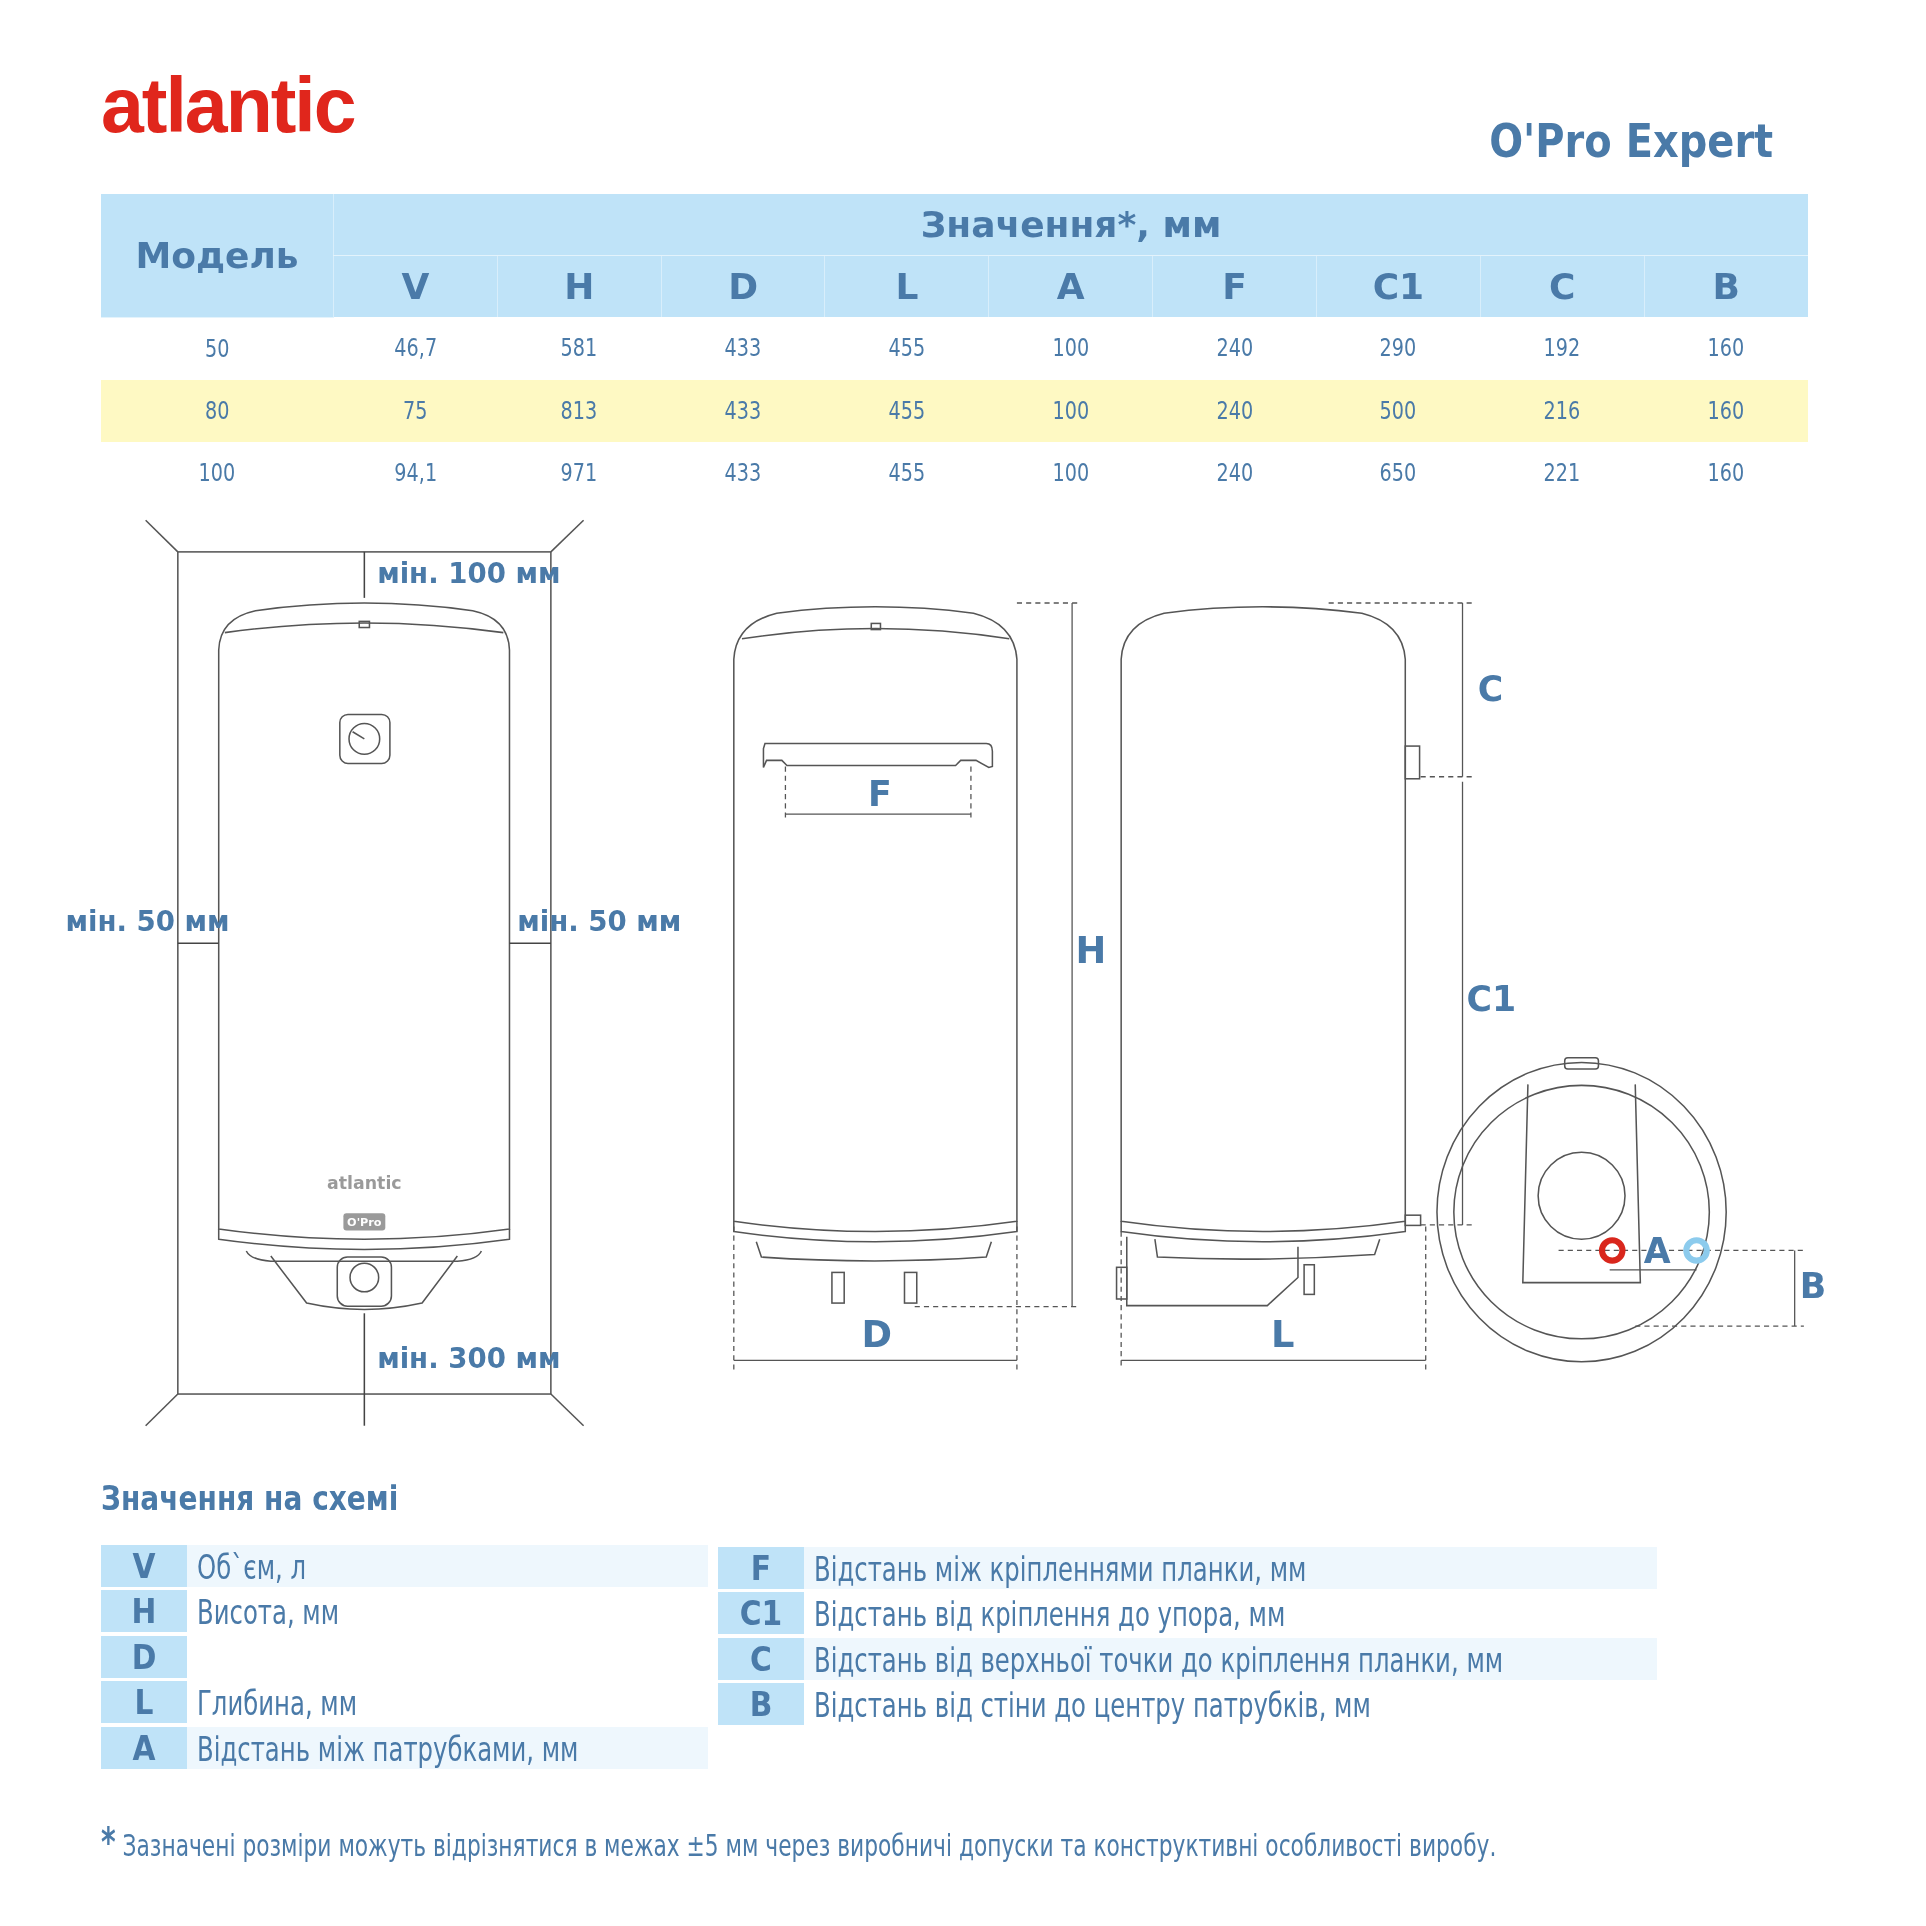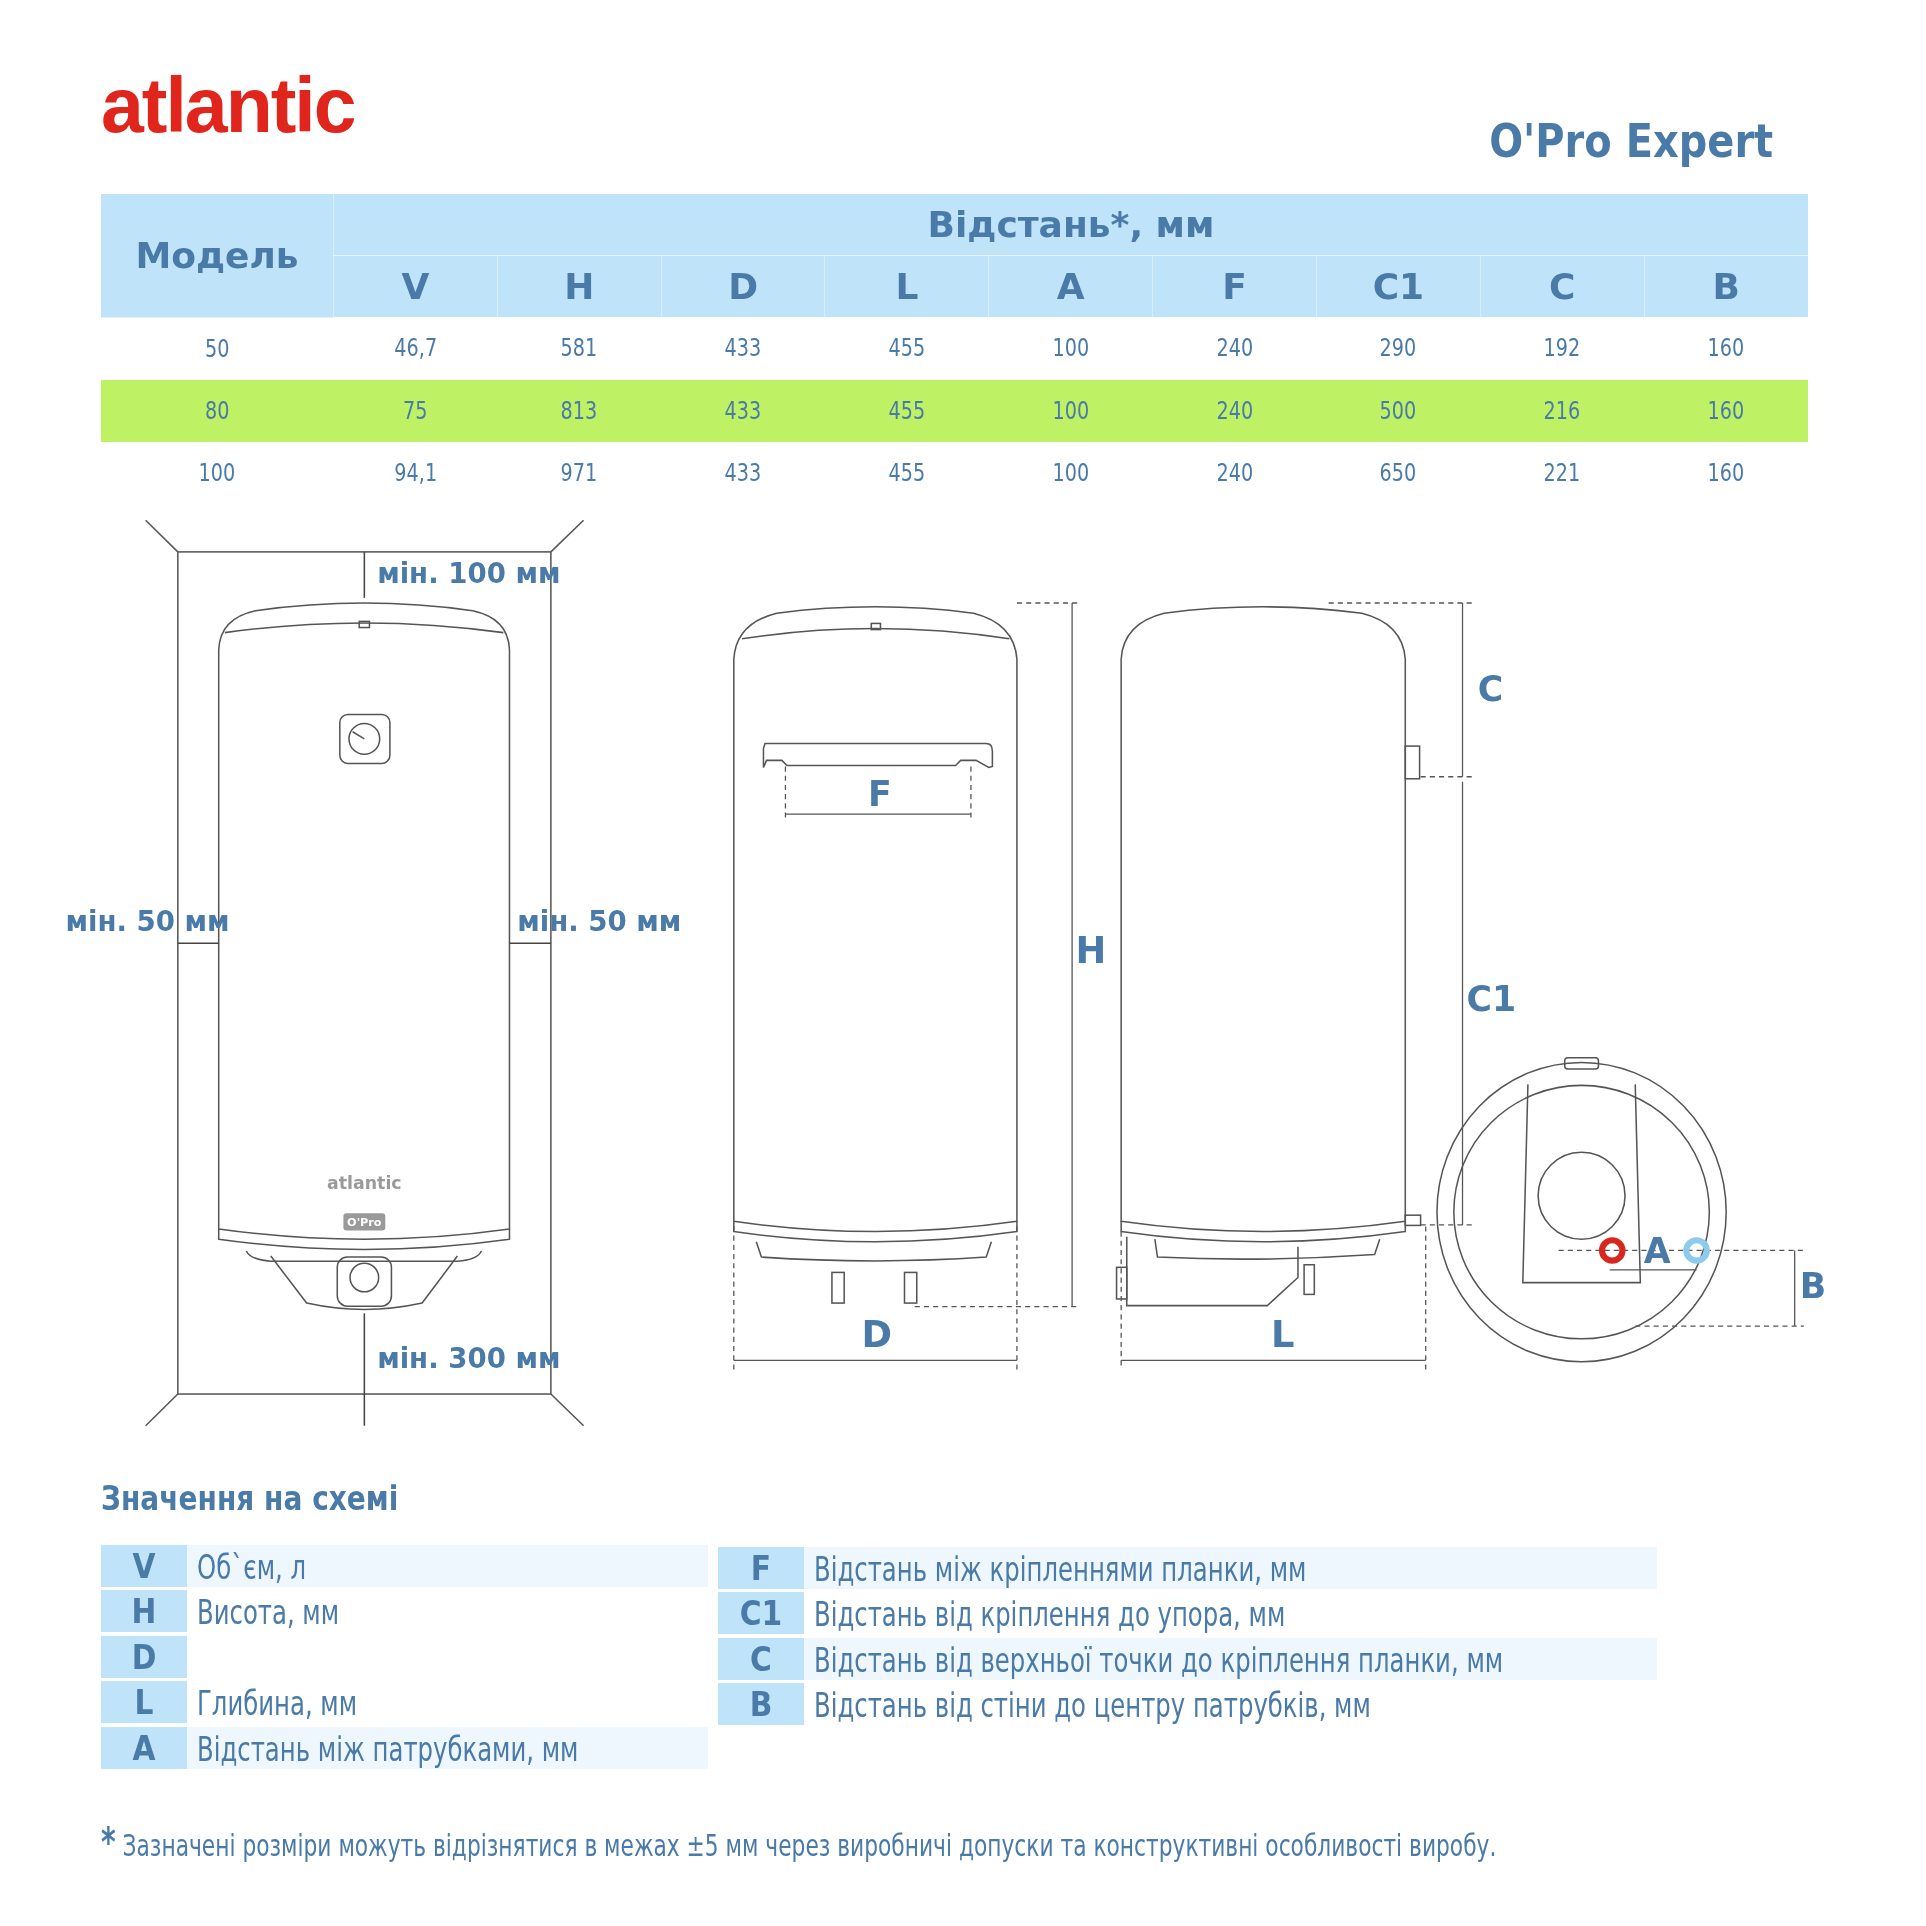--- a/index.html
+++ b/index.html
@@ -7,21 +7,21 @@
   .abs{position:absolute;}
   .logo{left:101px;top:61px;font-family:"Liberation Sans",sans-serif;font-weight:bold;font-size:77px;color:#e0261c;letter-spacing:-2px;}
   .title{right:153px;top:113px;font-weight:bold;font-size:47px;color:#4a7aa8;font-family:"DejaVu Sans",sans-serif;transform:scaleX(.85);transform-origin:right center;}
   table.spec{position:absolute;left:101px;top:175px;width:1707px;border-collapse:collapse;table-layout:fixed;margin-top:19px;}
   table.spec td, table.spec th{text-align:center;font-family:"DejaVu Sans",sans-serif;}
   table.spec th{background:#bfe3f8;color:#4a7aa8;font-weight:bold;font-size:36px;border-left:1.5px solid #d8eefb;}
   table.spec th.model{width:230px;border-left:none;}
   table.spec tr.h1 th{height:59px;border-bottom:1.5px solid #e3f3fc;}
   table.spec tr.h2 th{height:59px;}
   table.spec td{font-size:24px;height:60px;color:#4a7aa8;transform:scaleX(1);}
-  table.spec tr.alt td{background:#bef264;}
+  table.spec tr.alt td{background:#fef9c3;}
   table.spec td span{display:inline-block;transform:scaleX(.8);}
   .dim-label{font-weight:bold;color:#4a7aa8;font-family:"DejaVu Sans",sans-serif;}
   .legend-title{left:101px;top:1479px;font-weight:bold;font-size:33px;transform:scaleX(.85);transform-origin:left center;}
   .legend-row{position:absolute;height:42px;display:flex;align-items:center;}
   .legend-key{width:86px;height:42px;background:#bfe3f8;display:flex;align-items:center;justify-content:center;font-weight:bold;font-size:33px;color:#4a7aa8;}
   .legend-text{height:42px;display:flex;align-items:flex-end;padding-left:10.2px;font-size:33px;color:#4a7aa8;white-space:nowrap;}
   .legend-text span{display:inline-block;transform:scaleX(.82);transform-origin:left center;}
   .alt-bg{background:#eef7fd;}
   .footnote{left:101px;top:1819px;font-size:31px;white-space:nowrap;transform:scaleX(.78);transform-origin:left center;}
   .footnote b{font-size:40px;}
@@ -30,21 +30,21 @@
 </head>
 <body>
 
 <div class="abs logo">atlantic</div>
 <div class="abs title">O'Pro Expert</div>
 
 <table class="spec">
   <tbody>
       <tr class="h1">
     <th class="model" rowspan="2">Модель</th>
-    <th colspan="9">Відстань*, мм</th>
+    <th colspan="9">Значення*, мм</th>
   </tr>
   <tr class="h2">
     <th>V</th>
     <th>H</th>
     <th>D</th>
     <th>L</th>
     <th>A</th>
     <th>F</th>
     <th>C1</th>
     <th>C</th>

